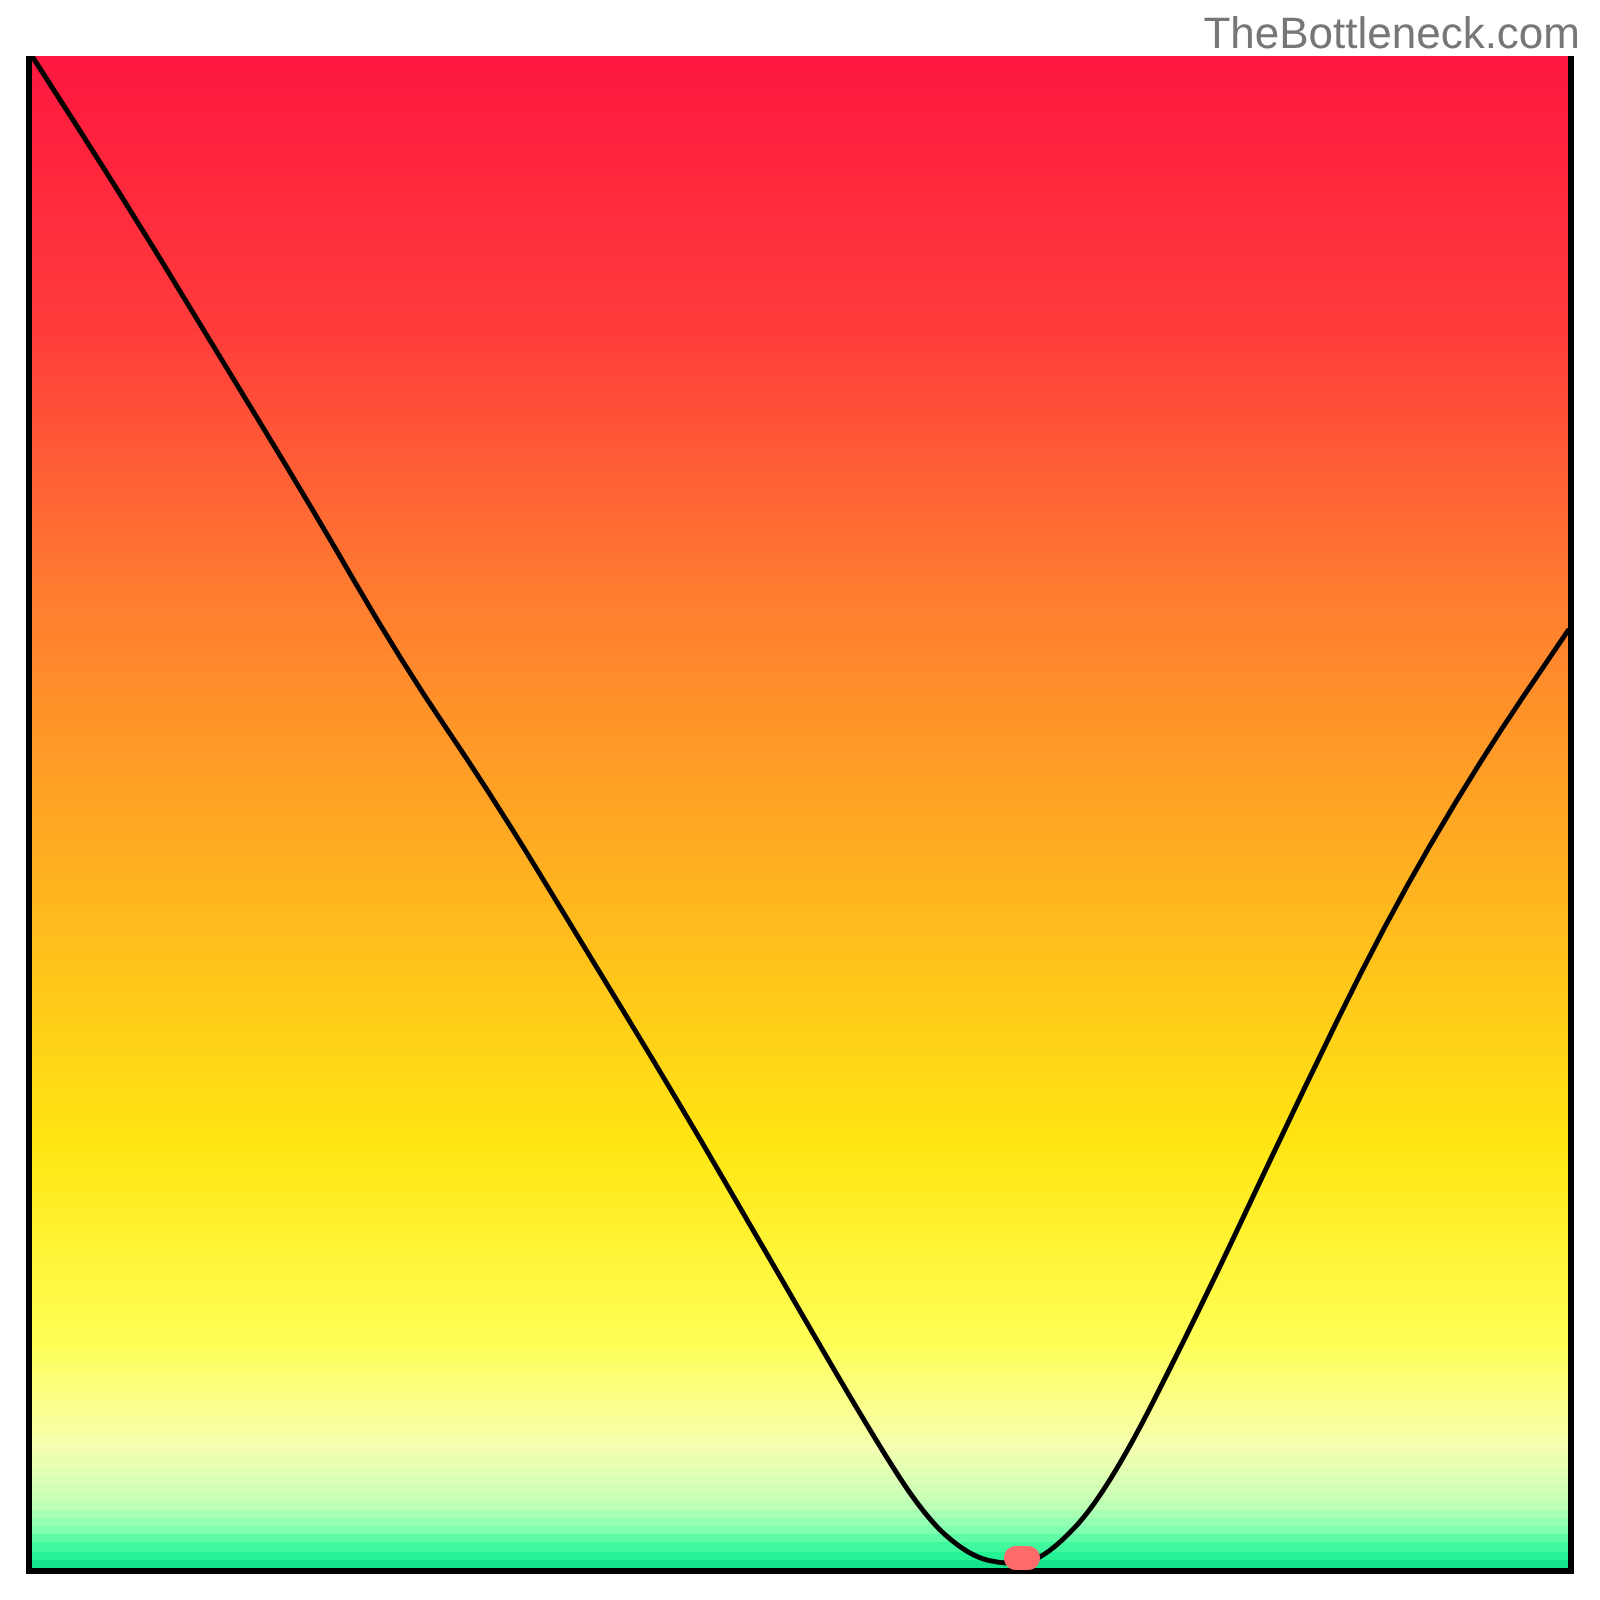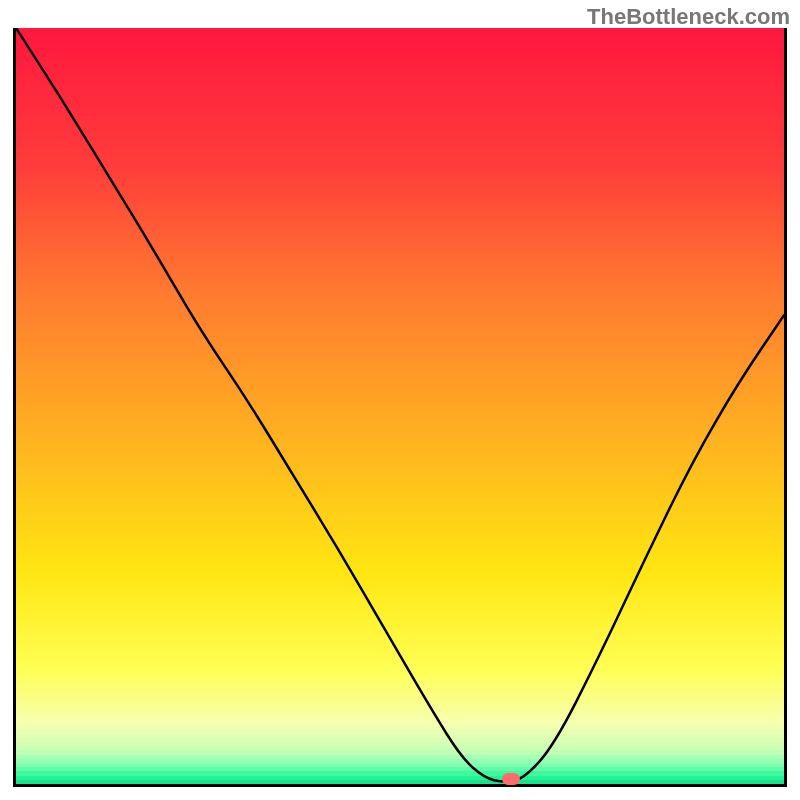--- a/index.html
+++ b/index.html
@@ -15,21 +15,21 @@
     position: relative;
     width: 800px;
     height: 800px;
   }
   .watermark {
     position: absolute;
     top: 4px;
     right: 10px;
     color: #777777;
     font-size: 22px;
-    font-weight: 700;
+    font-weight: 400;
     z-index: 10;
   }
   
   .frame {
     position: absolute;
     left: 13px;
     top: 28px;
     width: 774px;
     height: 759px;
     border-left: 3px solid #000;

